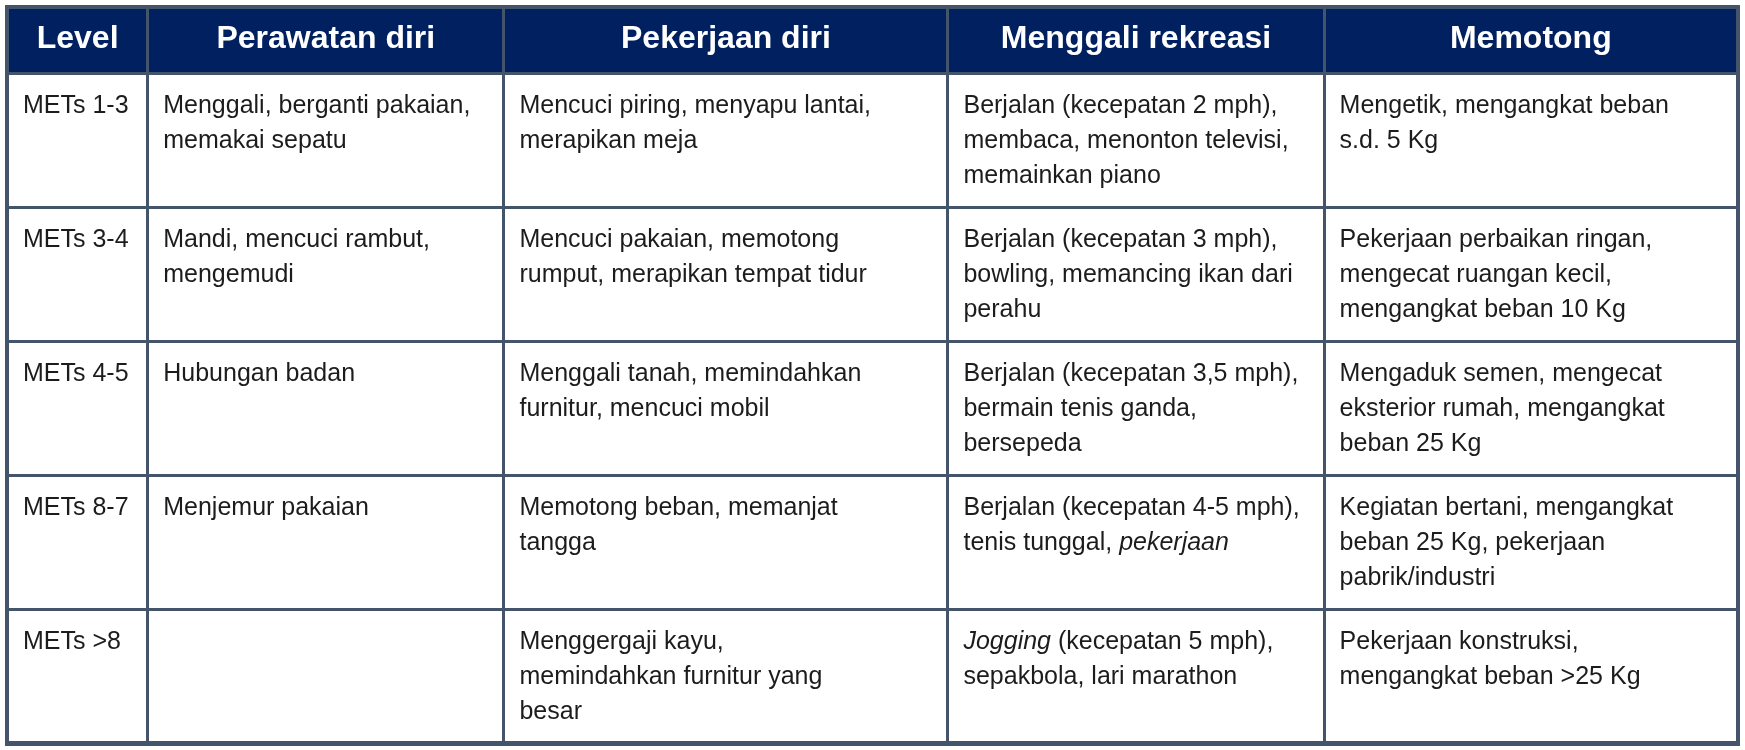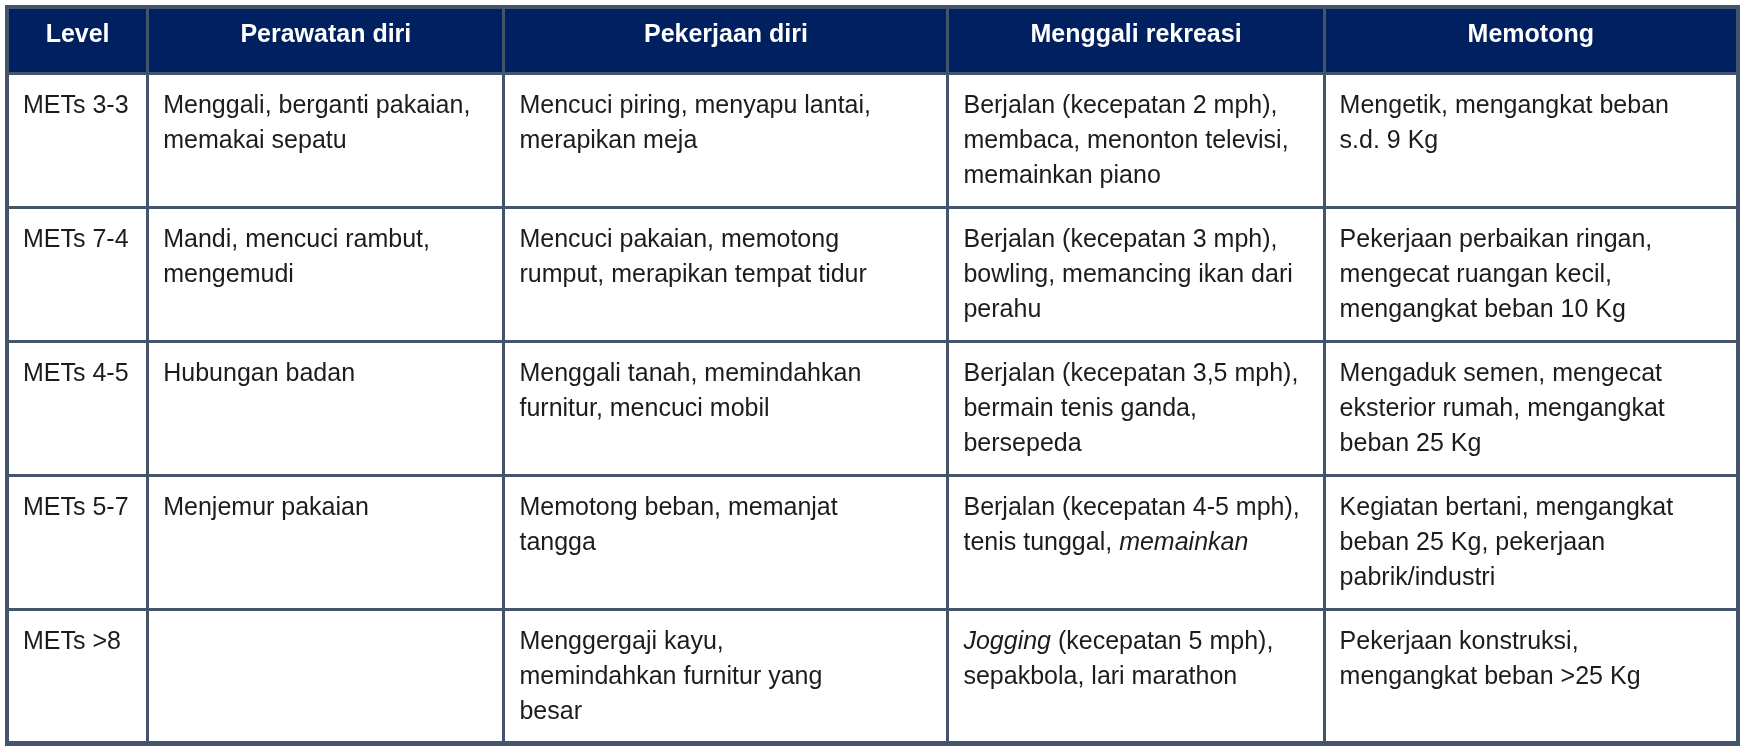--- a/index.html
+++ b/index.html
@@ -31,21 +31,21 @@
   col.c0 { width: 8.13%; }
   col.c1 { width: 20.58%; }
   col.c2 { width: 25.65%; }
   col.c3 { width: 21.73%; }
   col.c4 { width: 23.91%; }
   thead tr { height: 66px; }
   tbody tr { height: 134px; }
   th {
     background: var(--header-bg);
     color: var(--header-text);
-    font-size: 25px;
+    font-size: 32px;
     font-weight: bold;
     text-align: center;
     vertical-align: top;
     padding: 10px 8px 0 8px;
     border: 3px solid var(--border-color);
   }
   td {
     border: 3px solid var(--border-color);
     color: var(--body-text);
     font-size: 25px;
@@ -73,33 +73,33 @@
     <tr>
       <th>Level</th>
       <th>Perawatan diri</th>
       <th>Pekerjaan diri</th>
       <th>Menggali rekreasi</th>
       <th>Memotong</th>
     </tr>
   </thead>
   <tbody>
       <tr>
-        <td><span>METs 3-3</span></td>
+        <td><span>METs 1-3</span></td>
         <td><span>Menggali, berganti pakaian,
 memakai sepatu</span></td>
         <td><span>Mencuci piring, menyapu lantai,
 merapikan meja</span></td>
         <td><span>Berjalan (kecepatan 2 mph),
 membaca, menonton televisi,
 memainkan piano</span></td>
         <td><span>Mengetik, mengangkat beban
-s.d. 9 Kg</span></td>
+s.d. 5 Kg</span></td>
       </tr>
       <tr>
-        <td><span>METs 7-4</span></td>
+        <td><span>METs 3-4</span></td>
         <td><span>Mandi, mencuci rambut,
 mengemudi</span></td>
         <td><span>Mencuci pakaian, memotong
 rumput, merapikan tempat tidur</span></td>
         <td><span>Berjalan (kecepatan 3 mph),
 bowling, memancing ikan dari
 perahu</span></td>
         <td><span>Pekerjaan perbaikan ringan,
 mengecat ruangan kecil,
 mengangkat beban 10 Kg</span></td>
@@ -110,26 +110,26 @@
         <td><span>Menggali tanah, memindahkan
 furnitur, mencuci mobil</span></td>
         <td><span>Berjalan (kecepatan 3,5 mph),
 bermain tenis ganda,
 bersepeda</span></td>
         <td><span>Mengaduk semen, mengecat
 eksterior rumah, mengangkat
 beban 25 Kg</span></td>
       </tr>
       <tr>
-        <td><span>METs 5-7</span></td>
+        <td><span>METs 8-7</span></td>
         <td><span>Menjemur pakaian</span></td>
         <td><span>Memotong beban, memanjat
 tangga</span></td>
         <td><span>Berjalan (kecepatan 4-5 mph),
-tenis tunggal, </span><span class="italic">memainkan</span></td>
+tenis tunggal, </span><span class="italic">pekerjaan</span></td>
         <td><span>Kegiatan bertani, mengangkat
 beban 25 Kg, pekerjaan
 pabrik/industri</span></td>
       </tr>
       <tr>
         <td><span>METs &gt;8</span></td>
         <td><span></span></td>
         <td><span>Menggergaji kayu,
 memindahkan furnitur yang
 besar</span></td>

